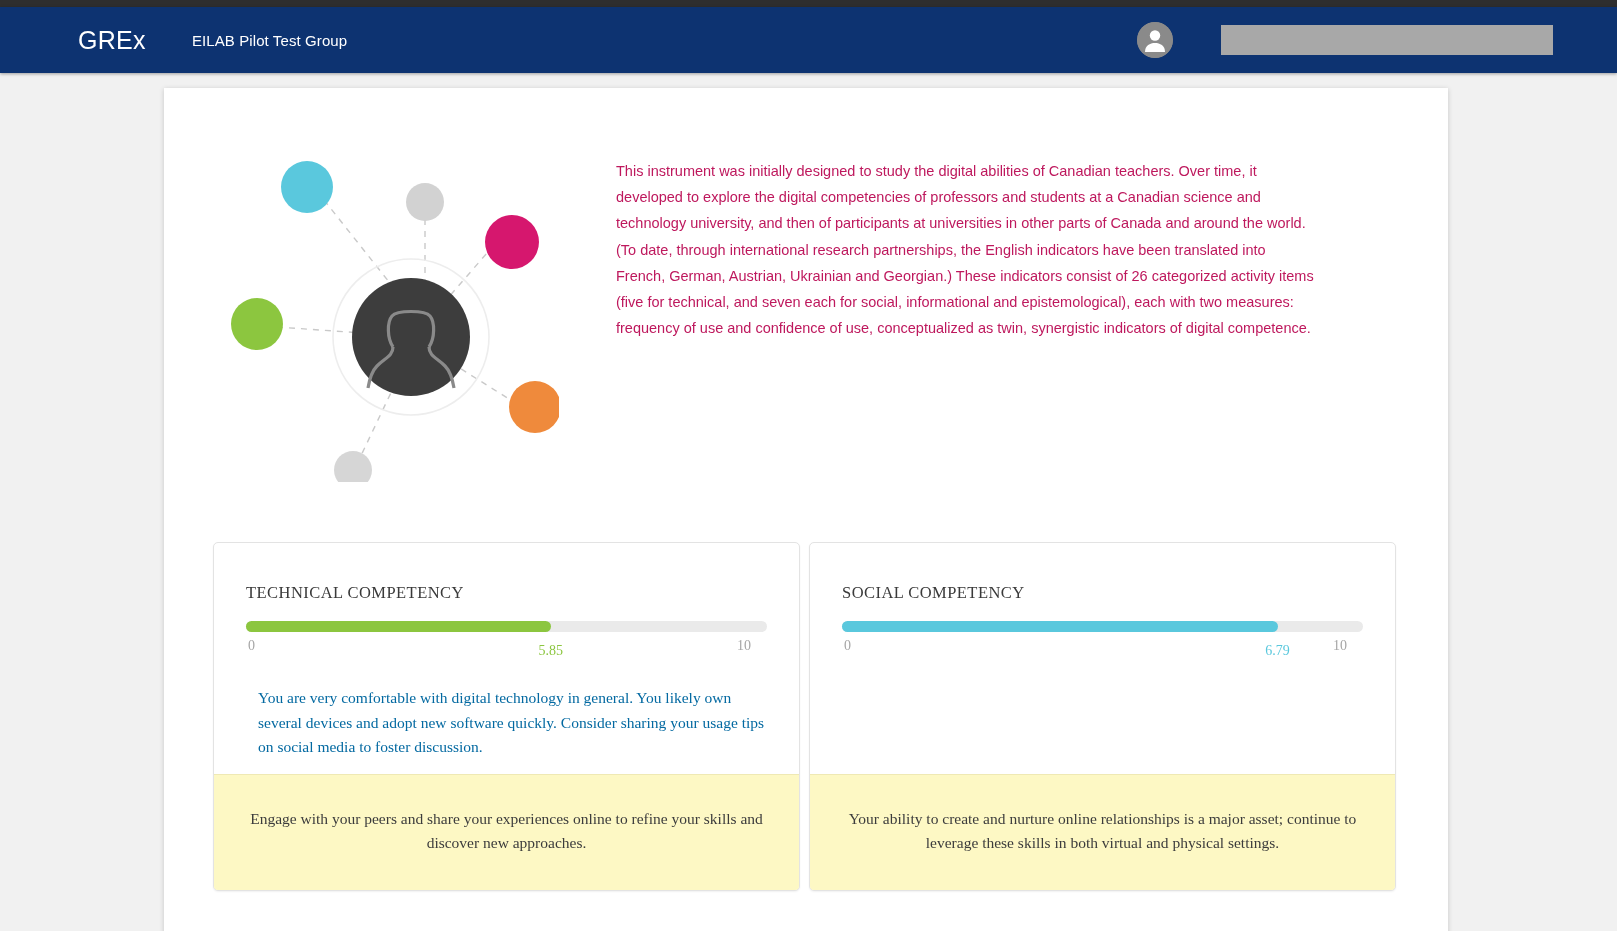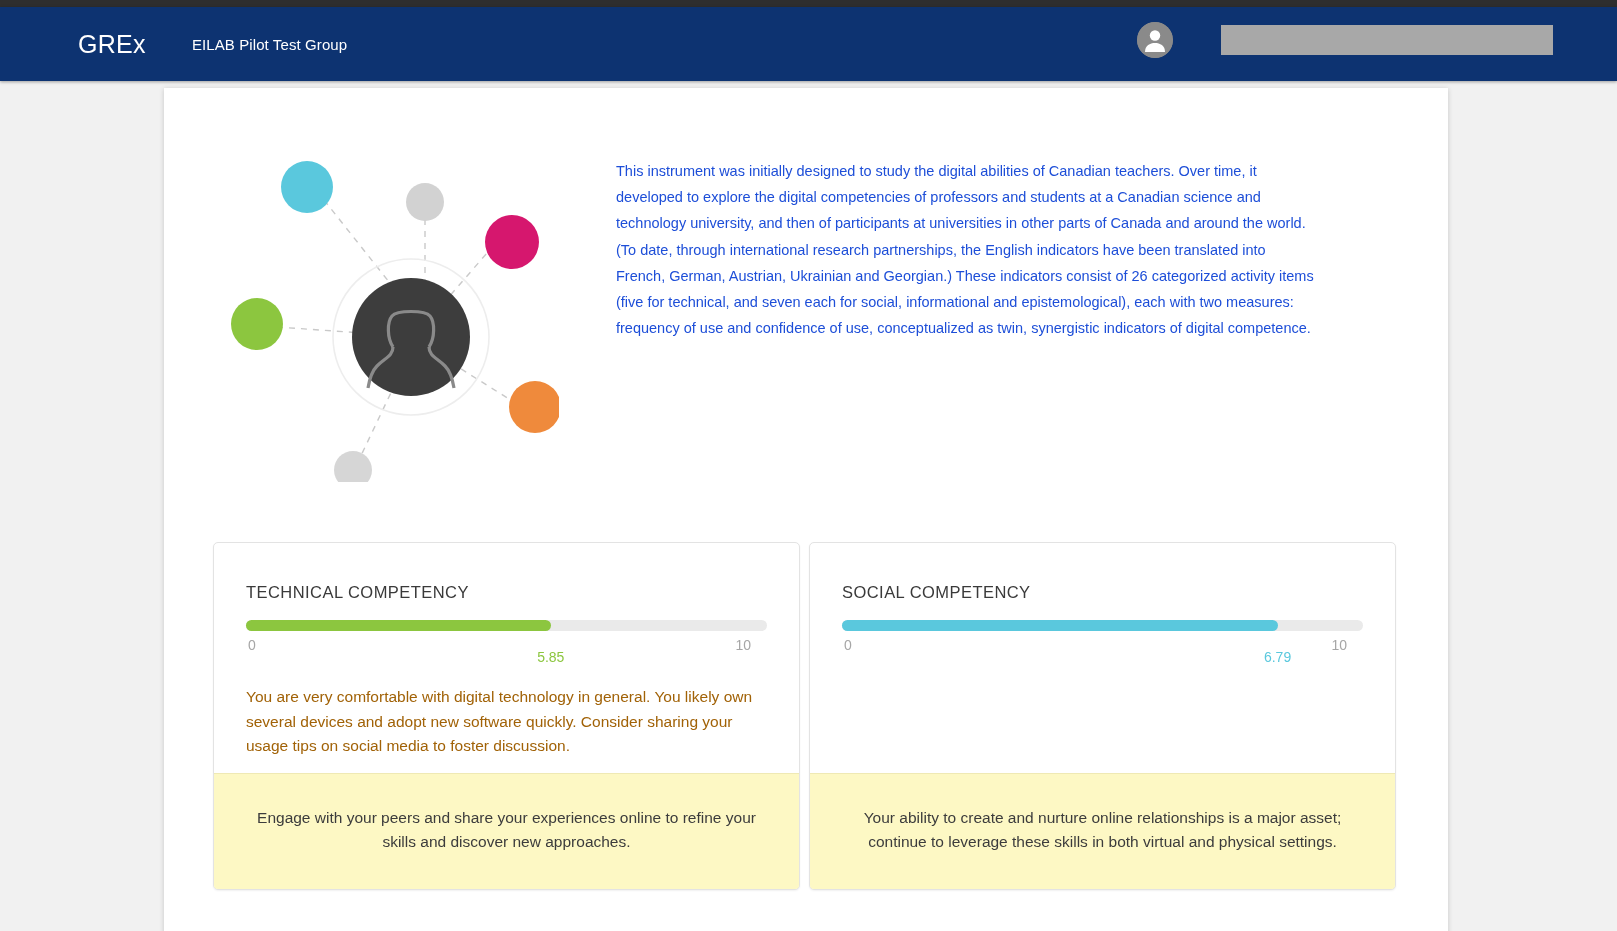--- a/index.html
+++ b/index.html
@@ -15,21 +15,21 @@
 
   
   .top-strip {
     height: 7px;
     background: #2e2e2e;
     width: 100%;
   }
 
   
   .site-header {
-    height: 74px;
+    height: 66px;
     background: #0d3371;
     display: flex;
     align-items: center;
     position: relative;
     box-shadow: 0 1px 3px rgba(0,0,0,.35);
   }
   .brand {
     color: #ffffff;
     font-size: 25px;
     font-weight: 400;
@@ -105,30 +105,31 @@
     font-size: 28px;
     font-weight: 400;
     color: #333333;
     letter-spacing: .2px;
     margin: 0 0 44px 0;
     line-height: 1.15;
   }
   .hero-text {
     font-size: 14.5px;
     line-height: 26.2px;
-    color: #1d4ed8;
+    color: #be185d;
     margin: 0;
     max-width: 700px;
   }
 
   
   .cards {
     display: flex;
     gap: 9px;
     padding: 60px 52px 6px 49px;
+    font-family: Liberation Serif, serif;
   }
   .card {
     flex: 1;
     background: #ffffff;
     border: 1px solid #e3e3e3;
     border-radius: 5px;
     box-shadow: 0 1px 2px rgba(0,0,0,.06);
     display: flex;
     flex-direction: column;
     overflow: hidden;
@@ -158,31 +159,31 @@
   .meter-labels {
     position: relative;
     height: 22px;
     margin-top: 6px;
     font-size: 14px;
     color: #a6a6a6;
   }
   .meter-labels .lbl-min { position: absolute; left: 2px; top: 0; }
   .meter-labels .lbl-max { position: absolute; right: 16px; top: 0; }
   .meter-labels .lbl-val {
-    position: absolute; top: 12px;
+    position: absolute; top: 5px;
     transform: translateX(-50%);
     font-weight: 400;
     text-align: right;
   }
 
   .card-desc {
-    margin: 26px 0 0 0;
+    margin: 26px 0 0 12px;
     font-size: 15.5px;
     line-height: 24.6px;
-    color: #a16207;
+    color: #0369a1;
   }
 
   .card-tip {
     background: #fdf8c4;
     border-top: 1px solid #efe9b4;
     padding: 32px 32px 34px 32px;
     font-size: 15.5px;
     line-height: 24.6px;
     color: #3c3c3c;
   }

